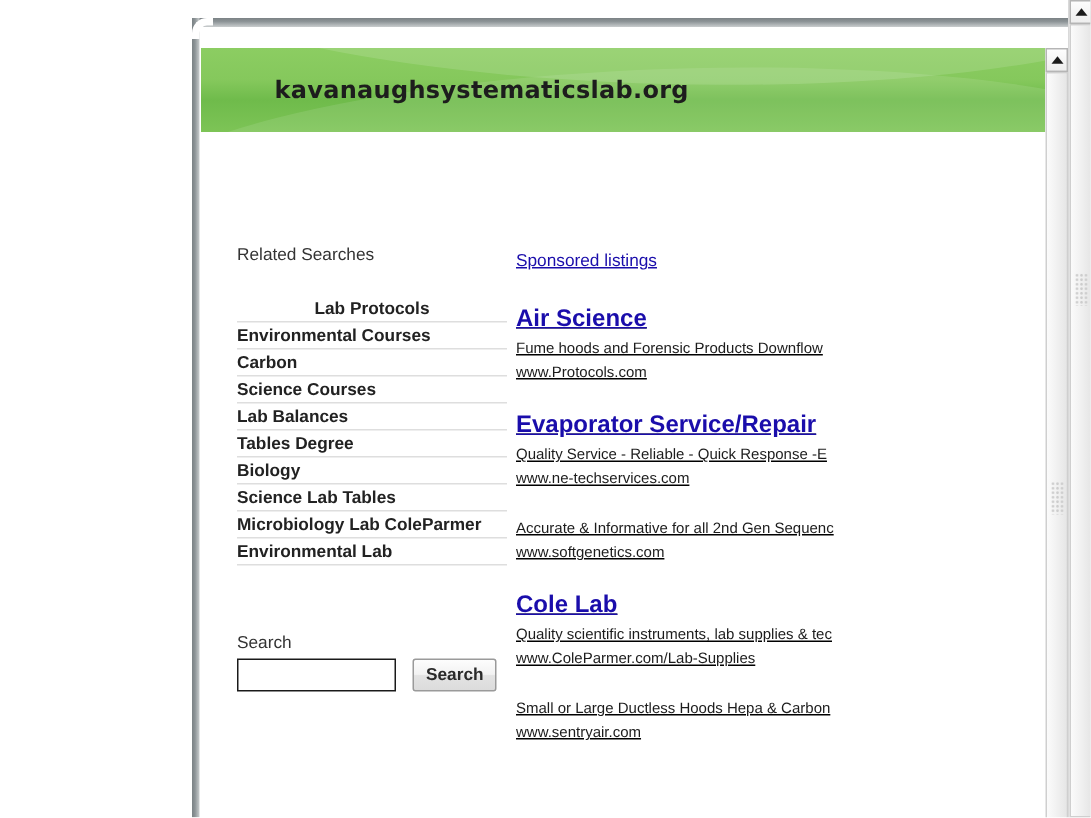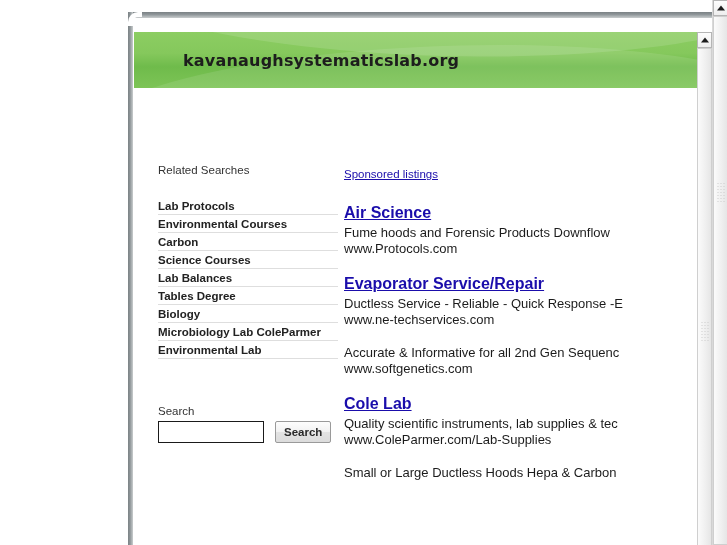--- a/index.html
+++ b/index.html
@@ -234,20 +234,21 @@
     margin: 0;
     padding: 0;
     border-bottom: 1px solid #dedede;
   }
   .related-list li {
     border-top: 1px solid #dedede;
     padding: 0;
   }
   .related-list li:first-child {
     border-top: none;
+    text-align: center;
   }
   .related-list a {
     display: block;
     font-family: "Liberation Sans", sans-serif;
     font-weight: bold;
     font-size: 11.5px;
     color: #222222;
     text-decoration: none;
     padding: 3px 0 2px 0;
     line-height: 12px;
@@ -300,35 +301,36 @@
     line-height: 1;
   }
   .sponsored-heading a {
     font-family: "Liberation Sans", sans-serif;
     font-size: 11.5px;
     color: #1a0dab;
     text-decoration: underline;
   }
   .ad {
     margin-bottom: 17px;
+    text-decoration: underline;
   }
   .ad-title {
     display: block;
     font-family: "Liberation Sans", sans-serif;
     font-weight: bold;
     font-size: 16px;
     color: #1a0dab;
     text-decoration: underline;
     line-height: 19px;
     margin-bottom: 3px;
     white-space: nowrap;
   }
   .ad-desc, .ad-url {
     font-family: "Liberation Sans", sans-serif;
-    font-size: 13px;
+    font-size: 10px;
     color: #1c1c1c;
     line-height: 16px;
     white-space: nowrap;
   }
   .ad-url { color: #1c1c1c; }
 </style>
 </head>
 <body>
 
 <div id="viewport">
@@ -372,20 +374,23 @@
                 <li>
                     <a href="#">Lab Balances</a>
                   </li>
                 <li>
                     <a href="#">Tables Degree</a>
                   </li>
                 <li>
                     <a href="#">Biology</a>
                   </li>
                 <li>
+                    <a href="#">Science Lab Tables</a>
+                  </li>
+                <li>
                     <a href="#">Microbiology Lab ColeParmer</a>
                   </li>
                 <li>
                     <a href="#">Environmental Lab</a>
                   </li>
               </ul>
 
               <div class="search-block">
                 <div class="search-label">Search</div>
                 <div class="search-row">
@@ -401,37 +406,38 @@
               </div>
 
               <div class="ad">
                 <a class="ad-title" href="#">Air Science</a>
                 <div class="ad-desc">Fume hoods and Forensic Products Downflow</div>
                 <div class="ad-url">www.Protocols.com</div>
               </div>
 
               <div class="ad">
                 <a class="ad-title" href="#">Evaporator Service/Repair</a>
-                <div class="ad-desc">Ductless Service - Reliable - Quick Response -E</div>
+                <div class="ad-desc">Quality Service - Reliable - Quick Response -E</div>
                 <div class="ad-url">www.ne-techservices.com</div>
               </div>
 
               <div class="ad">
                 <div class="ad-desc">Accurate &amp; Informative for all 2nd Gen Sequenc</div>
                 <div class="ad-url">www.softgenetics.com</div>
               </div>
 
               <div class="ad">
                 <a class="ad-title" href="#">Cole Lab</a>
                 <div class="ad-desc">Quality scientific instruments, lab supplies &amp; tec</div>
                 <div class="ad-url">www.ColeParmer.com/Lab-Supplies</div>
               </div>
 
               <div class="ad">
                 <div class="ad-desc">Small or Large Ductless Hoods Hepa &amp; Carbon</div>
+                <div class="ad-url">www.sentryair.com</div>
               </div>
 
             </div>
 
           </div>
         </div>
 
         <div class="inner-scrollbar">
           <div class="sb-arrow">
             <span class="tri"></span>

